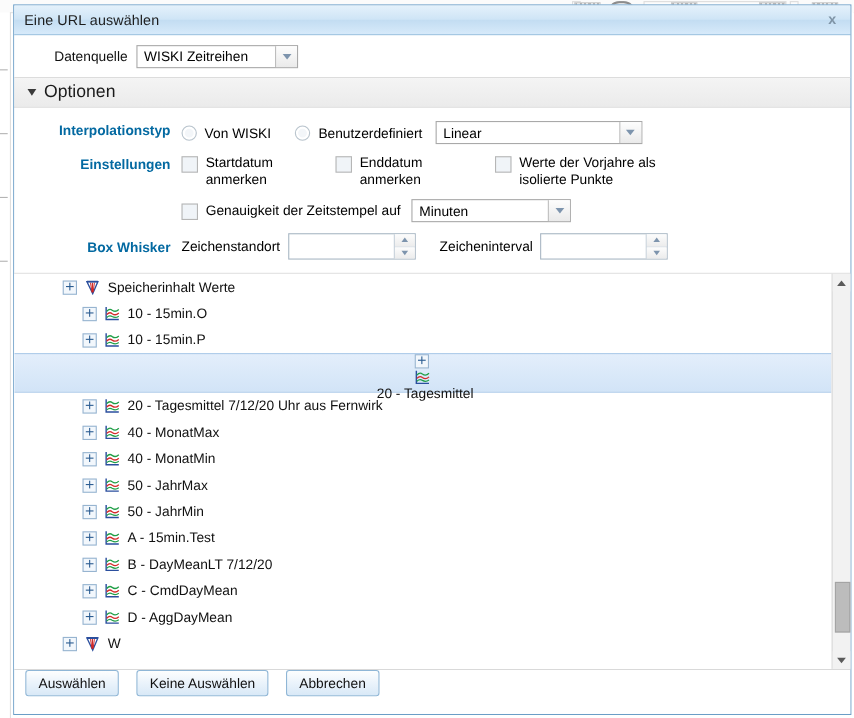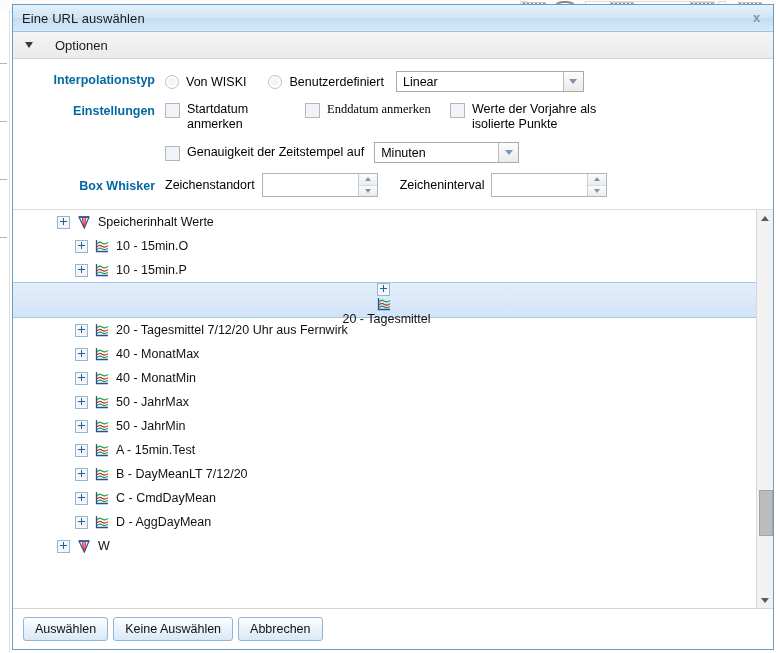--- a/index.html
+++ b/index.html
@@ -128,21 +128,21 @@
     flex: none; height: 26px;
     background: linear-gradient(to bottom, #f4f4f4, #ebebeb);
     border-bottom: 1px solid #d6d6d6;
     display: flex; align-items: center; padding-left: 12px;
   }
   .tri-down {
     width: 0; height: 0; margin-right: 7px;
     border-left: 4.5px solid transparent; border-right: 4.5px solid transparent;
     border-top: 6px solid #3a3a3a;
   }
-  .options-title { font-size: 13px; color: #1a1a1a; margin-left: 15px; }
+  .options-title { font-size: 16px; color: #1a1a1a; }
 
   .options-body {
     flex: none; padding: 12px 0 10px 0; background: #fff;
     border-bottom: 1px solid #dcdcdc;
   }
   .opt-row { display: flex; align-items: flex-start; margin-bottom: 10px; }
   .opt-label {
     width: 142px; flex: none; text-align: right; padding-right: 10px;
     font-weight: bold; font-size: 12.5px; color: #0369a1;
     padding-top: 2px;
@@ -256,21 +256,21 @@
     border-top: 5px solid #5a5a5a;
   }
   .vs-thumb {
     position: absolute; left: 2px; width: 12px;
     background: #bcbcbc; border: 1px solid #a4a4a4; cursor: pointer;
   }
 
   
   .footer {
     flex: none; height: 40px;
-    display: flex; align-items: center; padding-left: 10px; gap: 5px;
+    display: flex; padding-left: 10px; gap: 16px;
     background: #ffffff; border-top: 1px solid #d5d5d5;
   }
   .btn {
     height: 24px; padding: 0 11px;
     display: inline-flex; align-items: center; justify-content: center;
     font-family: "Liberation Sans", sans-serif; font-size: 12.5px; color: #111;
     background: linear-gradient(to bottom, #fdfefe 0%, #eaf3fb 50%, #d9e9f7 100%);
     border: 1px solid #8fb6d6; border-radius: 3px;
     cursor: pointer; white-space: nowrap;
   }
@@ -308,20 +308,29 @@
   </div>
 </div>
 
 <div id="dialog">
 
   <div class="titlebar">
     <span class="title-text">Eine URL auswählen</span>
     <span class="title-close">x</span>
   </div>
 
+  <div class="ds-row">
+    <span class="ds-label">Datenquelle</span>
+    <span class="combo" style="width:147px;">
+      <span class="combo-value" style="flex:1;">WISKI Zeitreihen</span>
+      <span class="combo-btn">
+          <span class="caret-down"></span>
+        </span>
+    </span>
+  </div>
 
   <div class="options-header">
     <span class="tri-down"></span>
     <span class="options-title">Optionen</span>
   </div>
 
   <div class="options-body">
 
     <div class="opt-row">
       <span class="opt-label">Interpolationstyp</span>
@@ -345,21 +354,21 @@
 
     <div class="opt-row">
       <span class="opt-label">Einstellungen</span>
       <span class="opt-fields" style="width:600px;">
         <span class="cb-wrap" style="width:140px;">
           <span class="checkbox"></span>
           <span class="cb-label" style="width:105px;">Startdatum anmerken</span>
         </span>
         <span class="cb-wrap" style="width:145px;">
           <span class="checkbox"></span>
-          <span class="cb-label" style="width:110px;font-family:Liberation Serif, serif;">Enddatum anmerken</span>
+          <span class="cb-label" style="width:110px;">Enddatum anmerken</span>
         </span>
         <span class="cb-wrap" style="width:200px;">
           <span class="checkbox"></span>
           <span class="cb-label" style="width:150px;">Werte der Vorjahre als isolierte Punkte</span>
         </span>
 
         <span style="display:flex;align-items:center;width:100%;margin-top:10px;">
           <span class="cb-wrap">
             <span class="checkbox"></span>
             <span class="cb-label" style="white-space:nowrap;margin-right:10px;">Genauigkeit der Zeitstempel auf</span>

